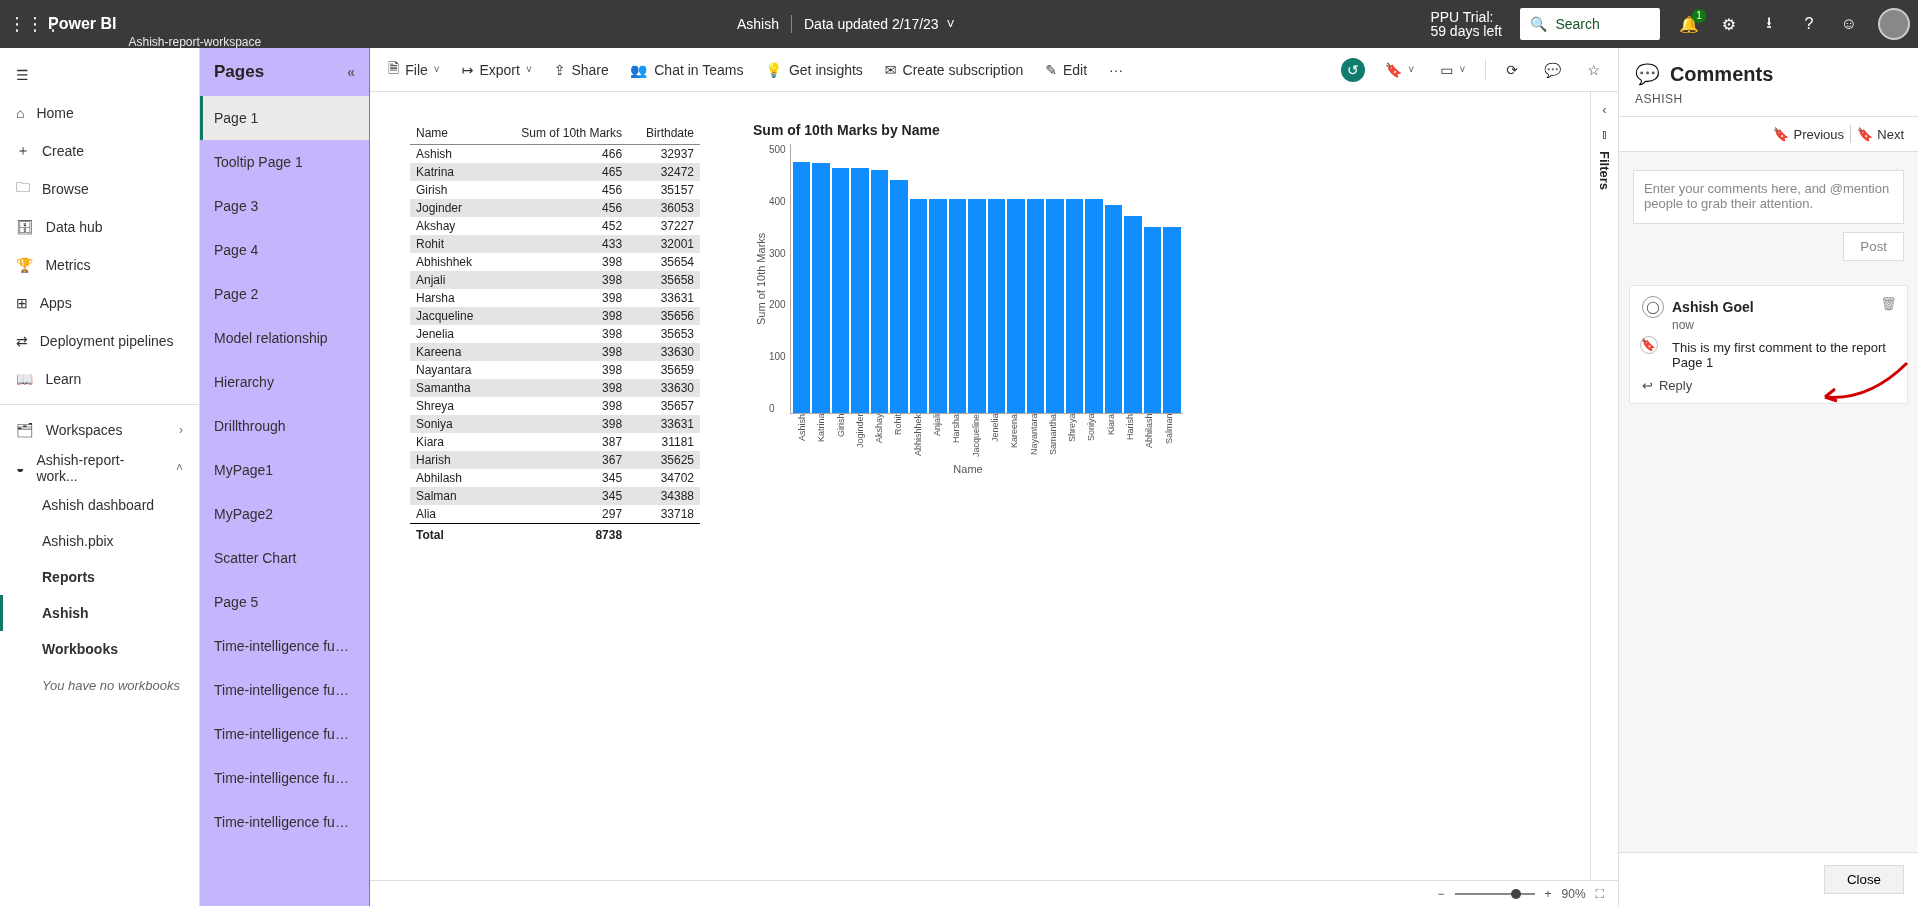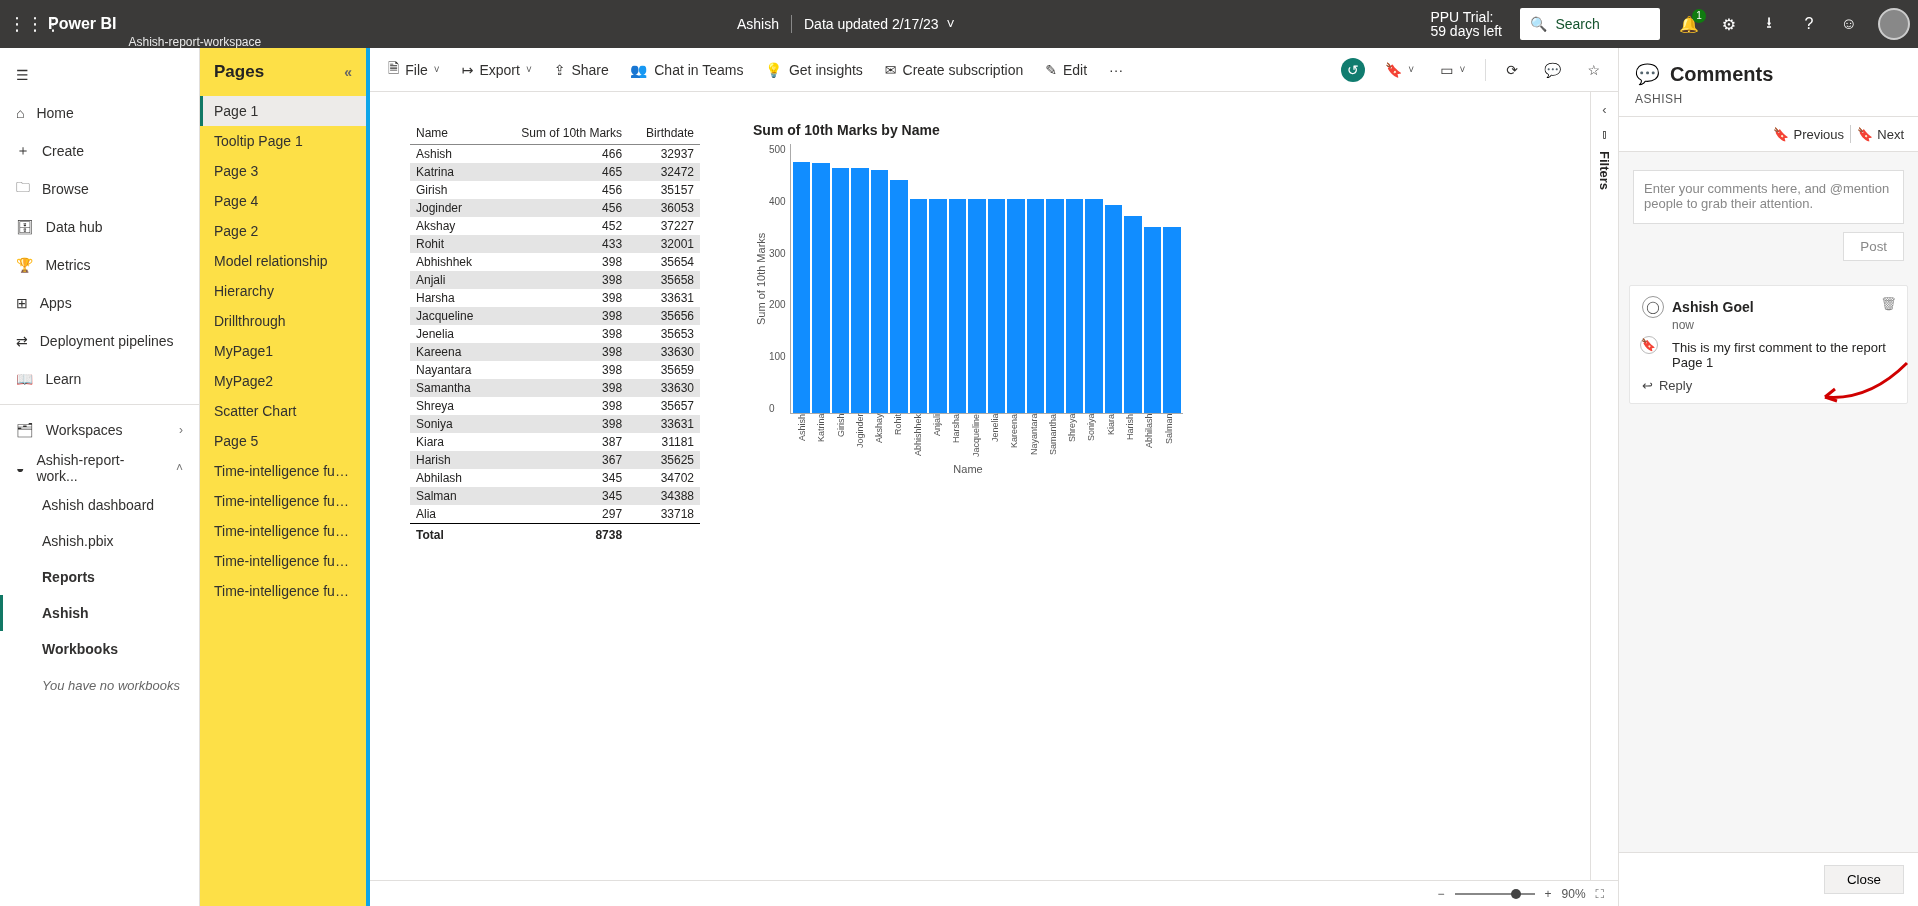--- a/index.html
+++ b/index.html
@@ -26,25 +26,25 @@
 .nav .item.hamburger { justify-content:flex-start; }
 .nav .section-div { height:1px; background:#e1dfdd; margin:6px 0; }
 .nav .chev { margin-left:auto; color:#777; font-size:12px; }
 .nav .expanded .chev { }
 .nav .sub { padding-left:42px; height:36px; display:flex; align-items:center; color:#323130; }
 .nav .sub.bold { font-weight:600; }
 .nav .sub.active { border-left:3px solid #117865; padding-left:39px; font-weight:600; }
 .nav .sub.italic { font-style:italic; color:#666; font-size:13px; }
 
 
-.pages { width:170px; border-right:4px solid #0ea5e9; background:#fde047; }
+.pages { width:170px; border-right:1px solid #0ea5e9; background:#c4b5fd; }
 .pages-head { display:flex; align-items:center; justify-content:space-between; padding:14px 14px; font-size:17px; font-weight:600; }
 .pages-head .col { color:#666; font-size:14px; }
 .pages-list { overflow-y:auto; height:calc(100% - 50px); }
-.page-item { padding:7px 14px; color:#323130; white-space:nowrap; overflow:hidden; text-overflow:ellipsis; }
+.page-item { padding:14px 14px; color:#323130; white-space:nowrap; overflow:hidden; text-overflow:ellipsis; }
 .page-item.active { background:#edebe9; border-left:3px solid #117865; padding-left:11px; font-weight:400; }
 
 
 .canvas-col { flex:1; display:flex; flex-direction:column; background:#fff; min-width:0; }
 .toolbar { height:44px; border-bottom:1px solid #e1dfdd; display:flex; align-items:center; padding:0 12px; gap:10px; }
 .tool { display:flex; align-items:center; gap:6px; padding:4px 6px; color:#323130; }
 .tool .caret { font-size:10px; color:#555; }
 .toolbar .spacer { flex:1; }
 .toolbar .rightset { display:flex; align-items:center; gap:14px; }
 .toolbar .vsep { width:1px; height:22px; background:#ddd; }

